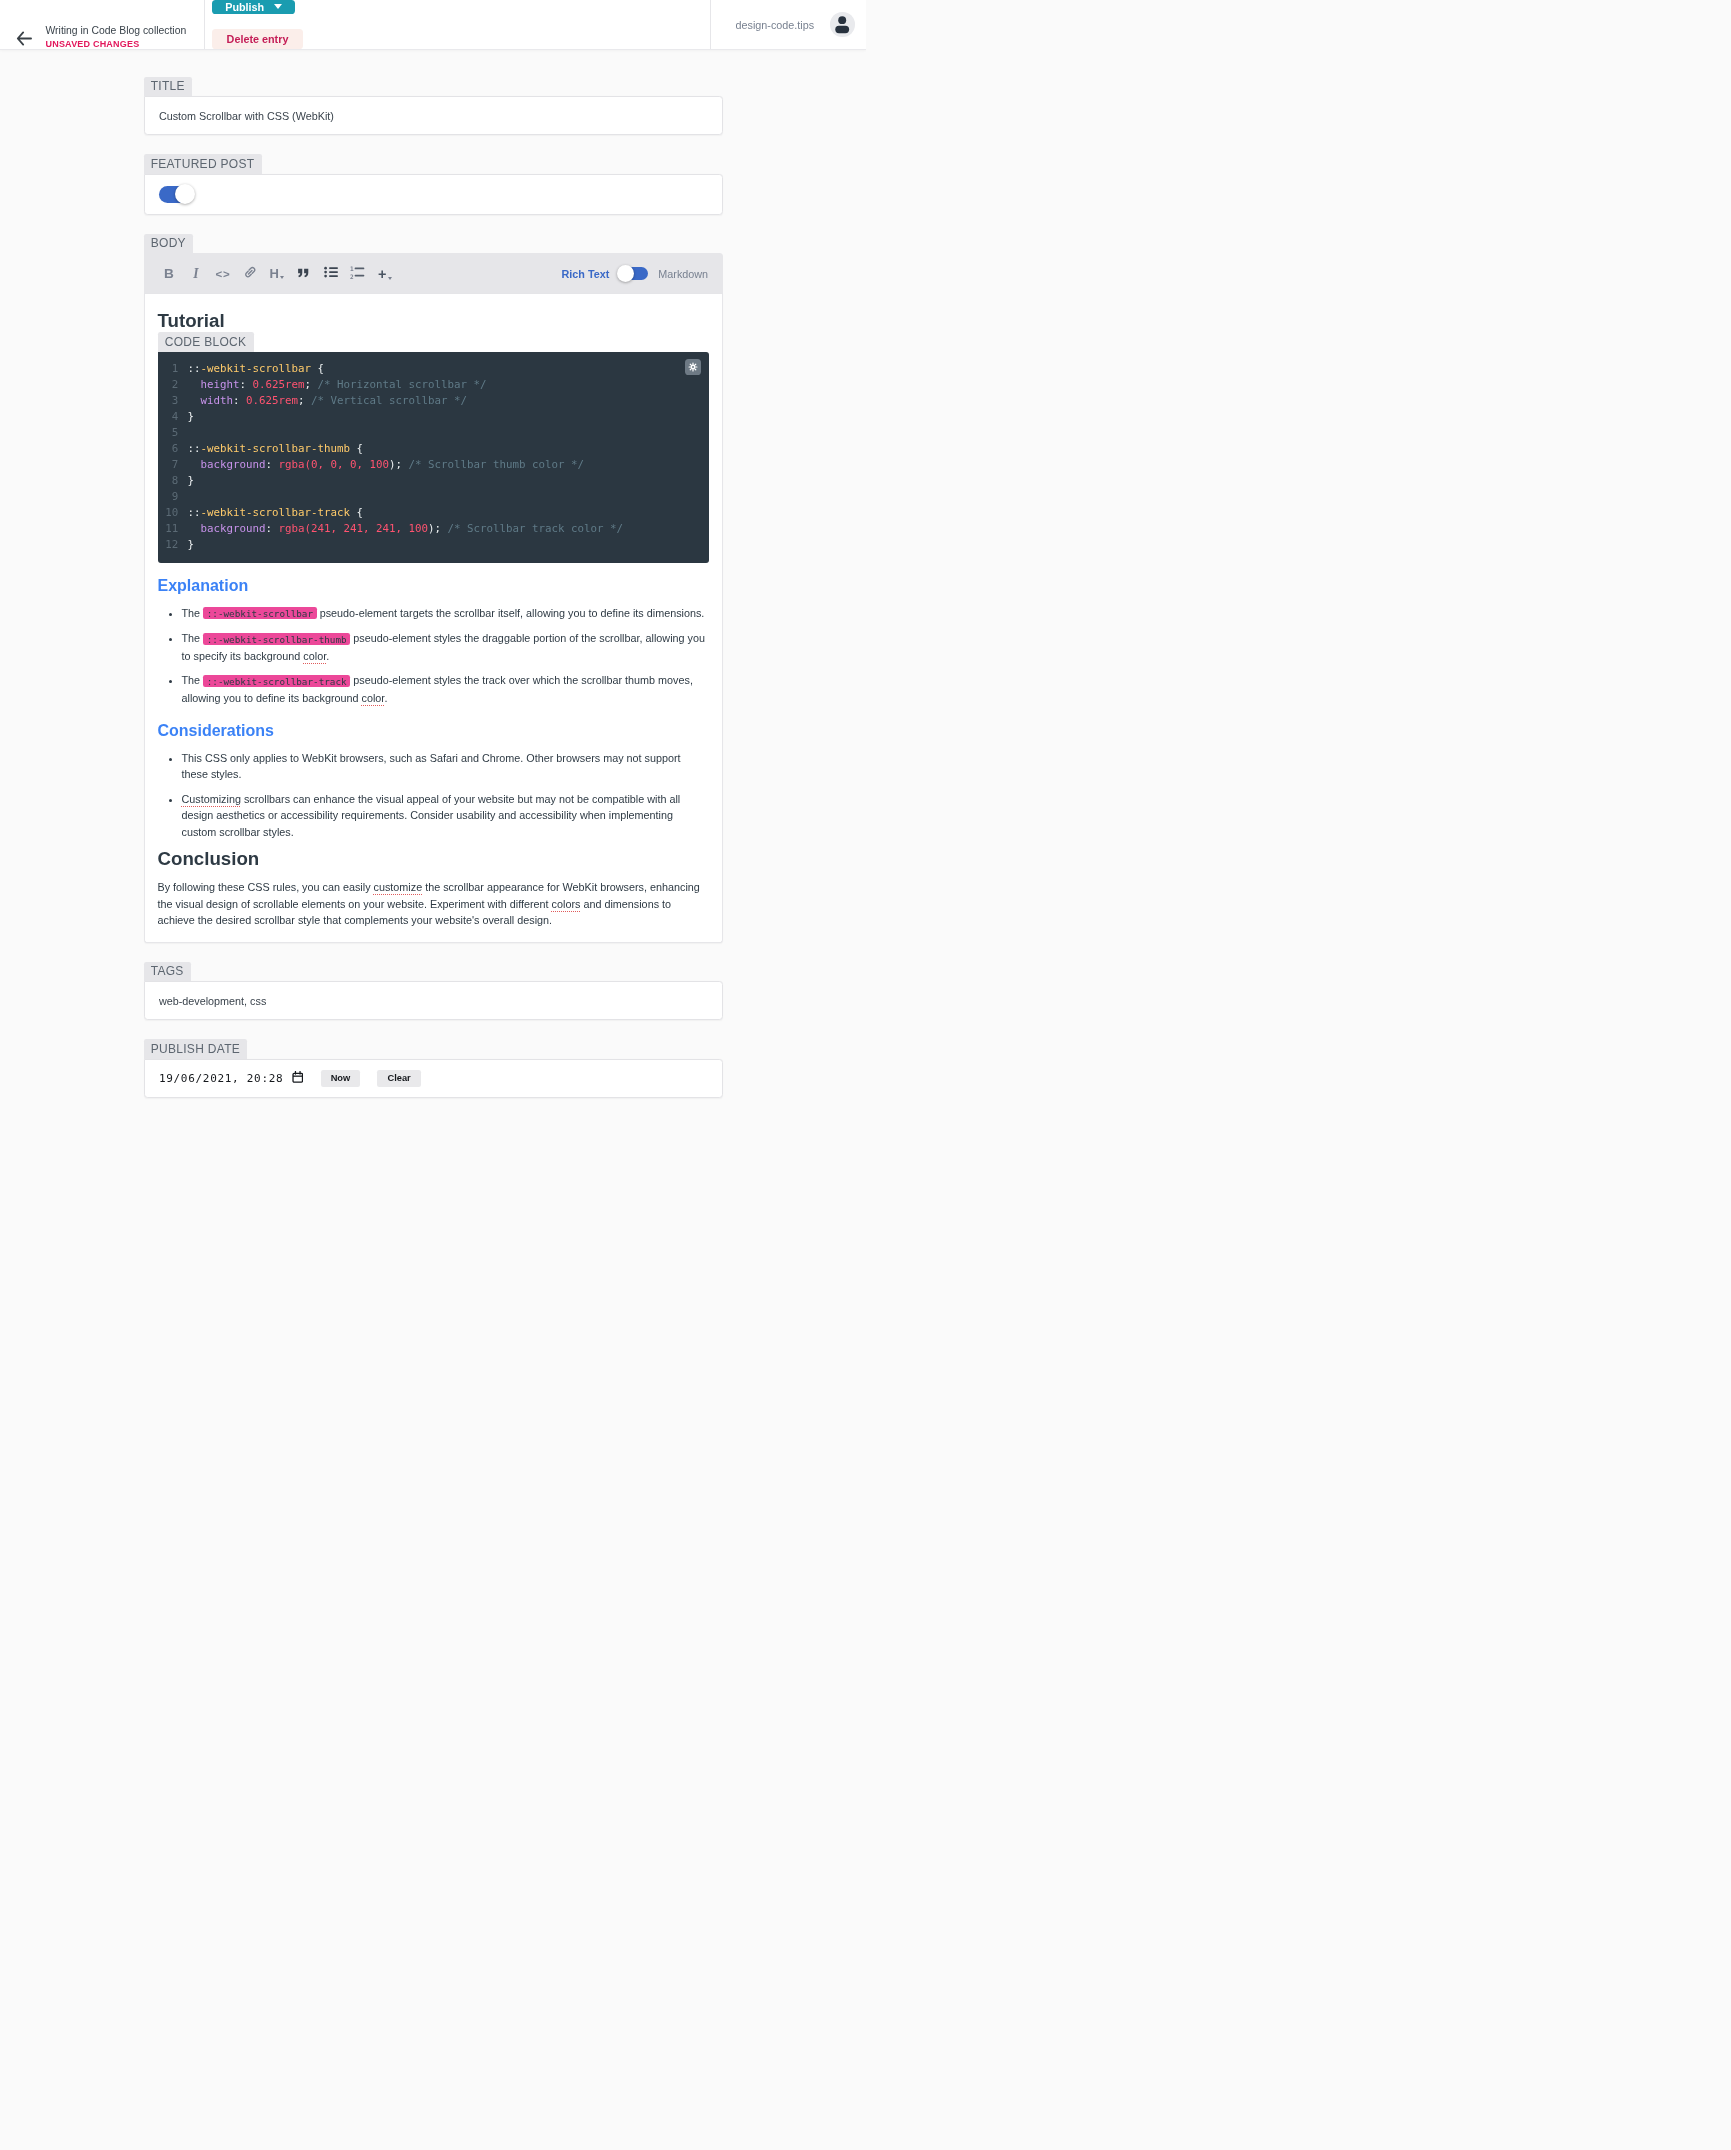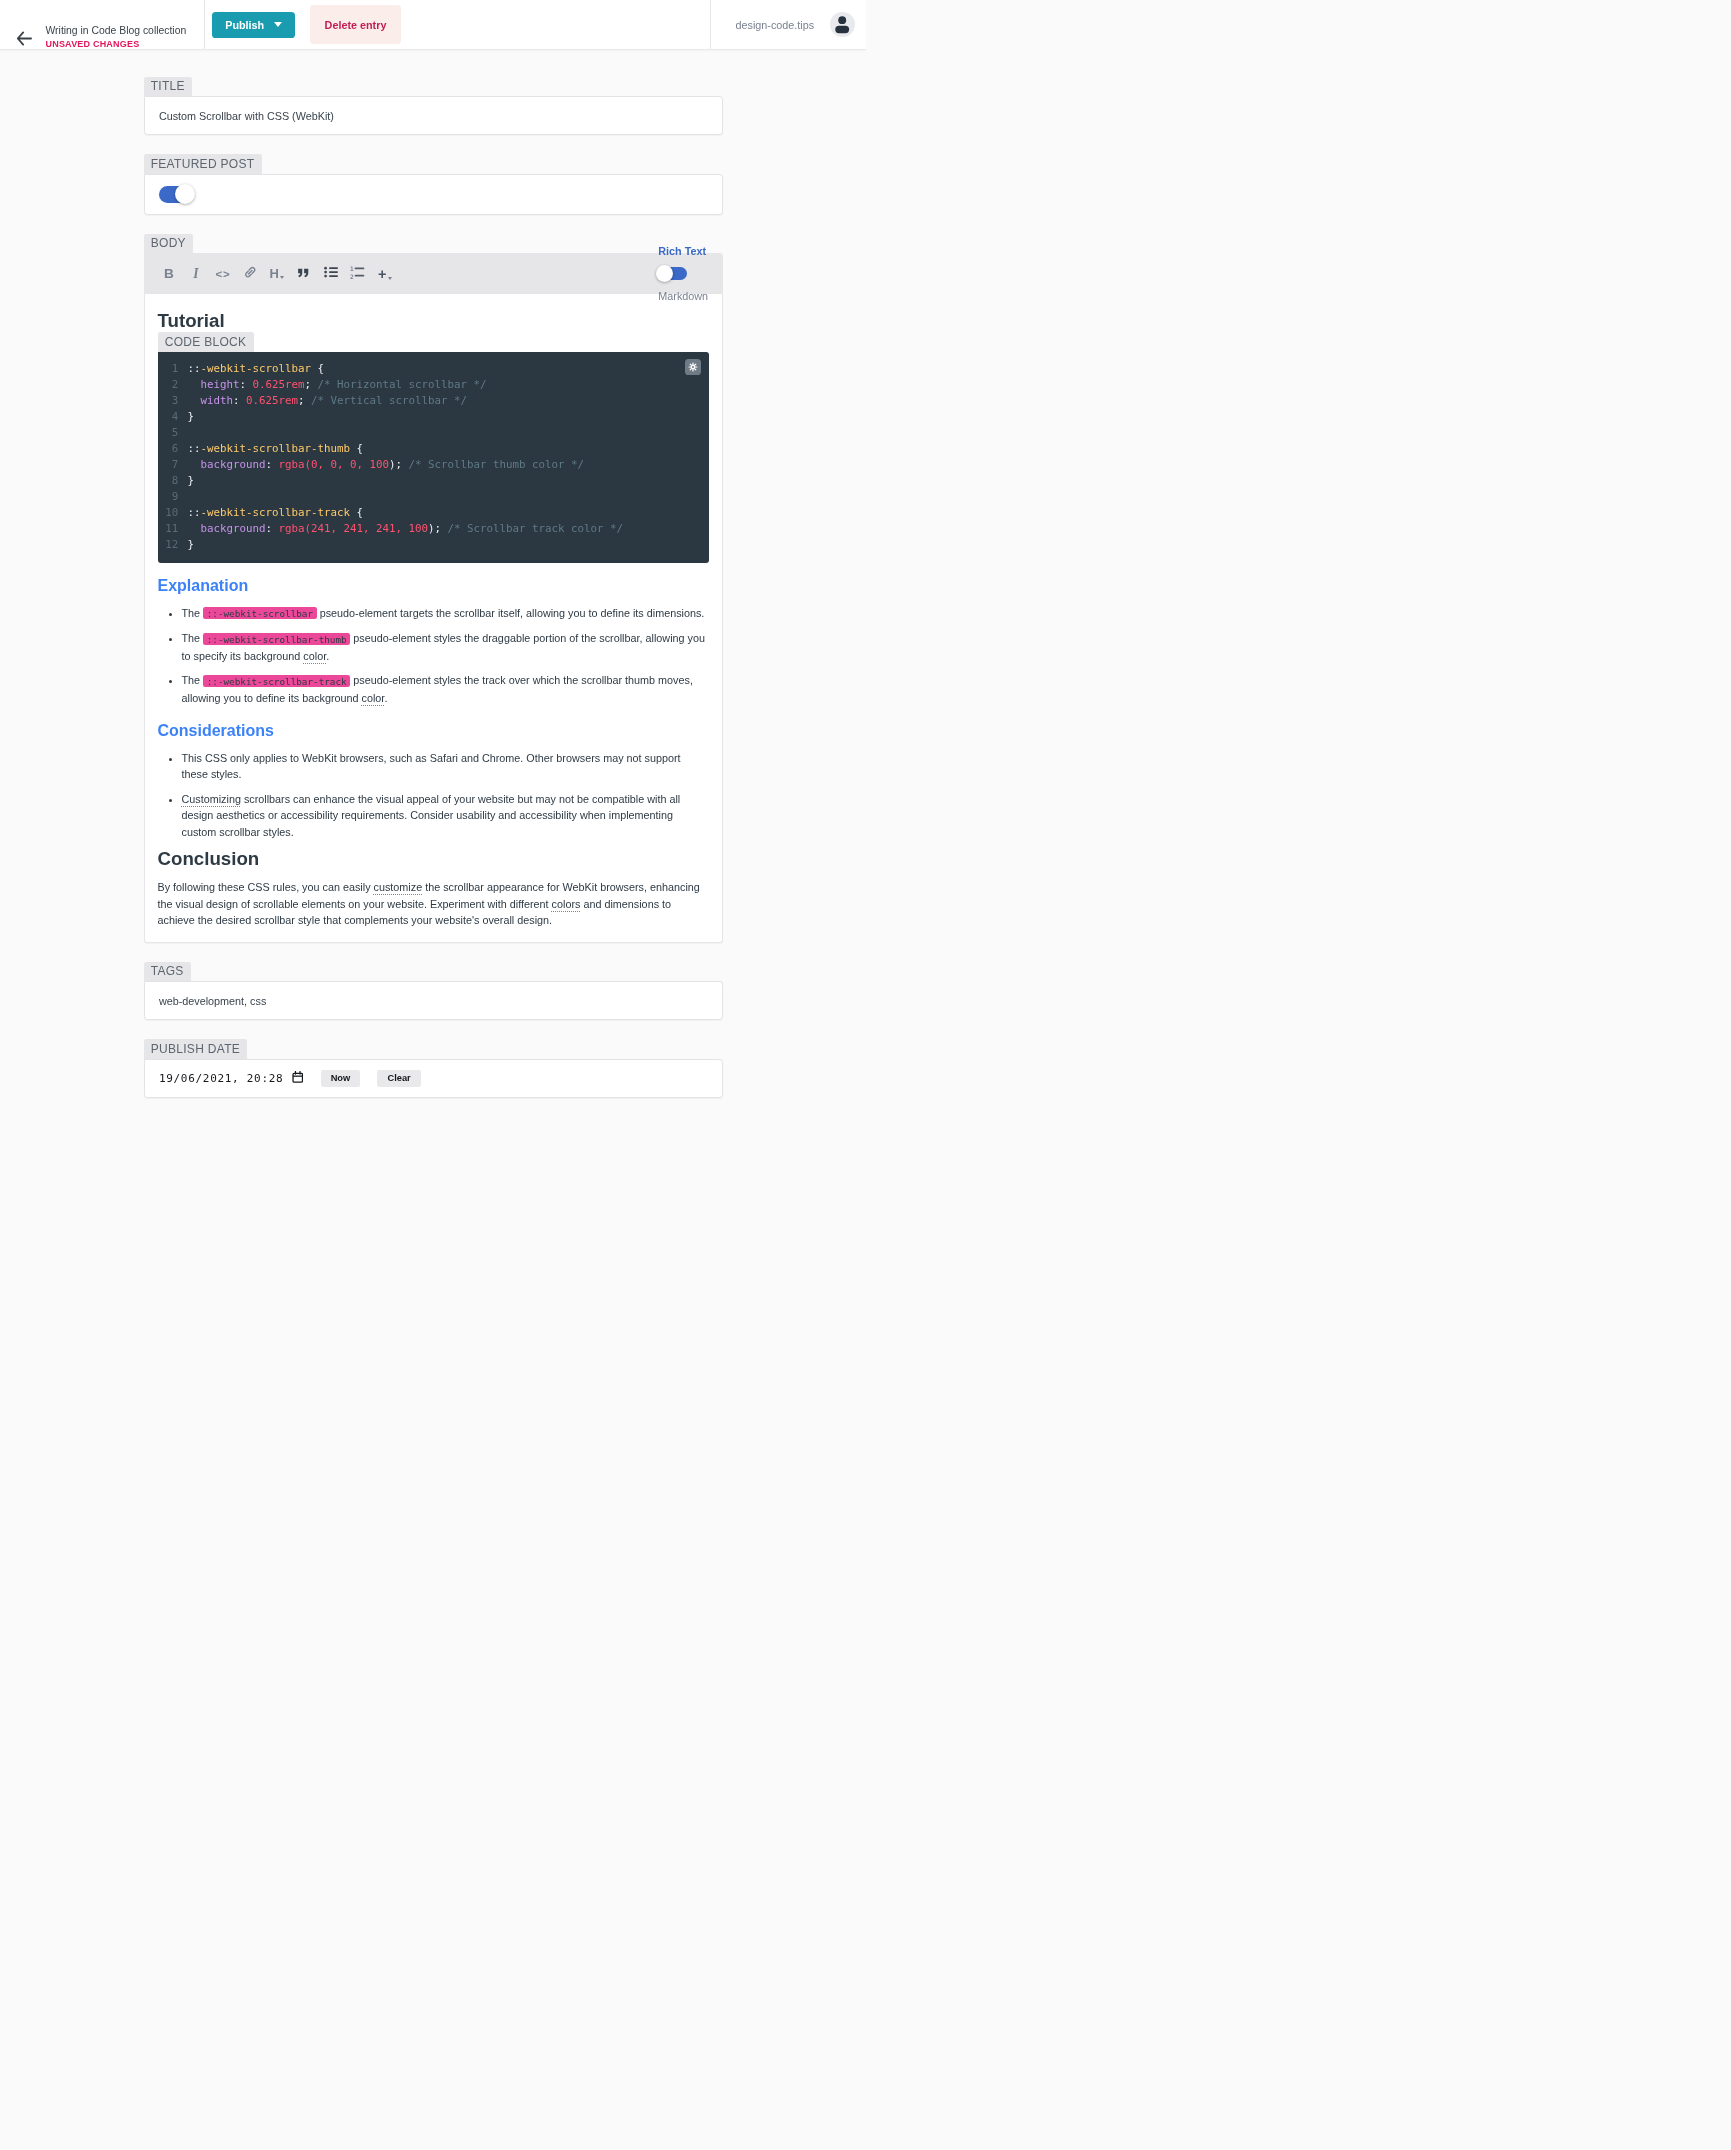--- a/index.html
+++ b/index.html
@@ -8,21 +8,21 @@
 
   
   .topbar { height:50px; background:#fff; display:flex; align-items:stretch;
             border-bottom:0.7px solid #e9e9ec; box-shadow:0 1.4px 2.9px rgba(0,0,0,.06);
             position:relative; z-index:5; }
   .hleft { width:205px; display:flex; align-items:flex-end; gap:13px; padding:0 11.5px 0 16px;
            border-right:0.7px solid #e6e6e9; }
   .backbtn { background:none; border:none; cursor:pointer; display:flex; align-items:center; }
   .titles .coll { font-size:10.4px; color:#3a434b; }
   .titles .unsaved { margin-top:2.9px; font-size:9px; font-weight:bold; letter-spacing:0.2px; color:#e2175c; }
-  .hbuttons { display:flex; align-items:center; gap:15px; padding-left:7.2px; }
+  .hbuttons { display:flex; align-items:flex-start; gap:15px; padding-left:7.2px;flex-direction:column; }
   .btn-publish { display:flex; align-items:center; gap:10px; height:26px; padding:0 13px;
                  background:#1a9cb0; color:#fff; font-weight:bold; font-size:10.8px;
                  border:none; border-radius:3.6px; cursor:pointer; font-family:inherit; }
   .caret-down { width:0; height:0; border-left:4.3px solid transparent; border-right:4.3px solid transparent;
                 border-top:5px solid #fff; }
   .btn-delete { height:39px; padding:0 14.4px; background:#fbeeea; color:#c41d56; font-weight:bold;
                 font-size:10.8px; border:none; border-radius:3.6px; cursor:pointer; font-family:inherit; }
   .hright { margin-left:auto; display:flex; align-items:center; gap:16px;
             border-left:0.7px solid #e6e6e9; padding:0 11.5px 0 24.4px; }
   .sitename { font-size:10.8px; color:#798291; }
@@ -53,21 +53,21 @@
              align-items:center; padding:0 14.4px; }
   .tbtn { width:22px; height:22px; margin-right:5px; border:none; background:none; cursor:pointer;
           display:flex; align-items:center; justify-content:center; color:#7b8290; }
   .tb-b { font-size:13.6px; font-weight:bold; color:#7b8290; }
   .tb-i { font-size:13.6px; font-weight:bold; font-style:italic; font-family:"Liberation Serif", serif; color:#7b8290; }
   .tb-code { font-size:11.5px; font-weight:bold; letter-spacing:0.7px; color:#7b8290; }
   .tb-h { font-size:13px; font-weight:bold; color:#7b8290; display:flex; align-items:flex-end; gap:1.4px; }
   .mini-caret { width:0; height:0; border-left:2.9px solid transparent; border-right:2.9px solid transparent;
                 border-top:3.6px solid #7b8290; margin-bottom:2.2px; }
   .tb-plus { font-size:14.4px; font-weight:bold; color:#4a5462; display:flex; align-items:flex-end; gap:1.4px; }
-  .mode { margin-left:auto; display:flex; align-items:flex-start; gap:10px;flex-direction:column; }
+  .mode { margin-left:auto; display:flex; align-items:center; gap:10px; }
   .mode .rich { color:#3a69c7; font-weight:bold; font-size:10.8px; }
   .mode .md { color:#798291; font-size:10.8px; }
   .mtoggle { position:relative; width:29px; height:13px; border-radius:6.5px; background:#3a69c7; cursor:pointer; }
   .mtoggle .knob { width:17px; height:17px; top:-2.2px; left:-2.2px; }
 
   .editor { background:#fff; border:1.4px solid #e6e6e9; border-top:none; border-radius:0 0 3.6px 3.6px;
             padding:10px 13px 13px 13px; box-shadow:0 0.7px 1.4px rgba(0,0,0,.04); }
   .editor h1 { font-size:18.7px; color:#2e3a44; margin-top:5.7px; }
   .editor h2 { font-size:16px; color:#3b82f6; }
   .h2-expl { margin-top:14.4px; }

